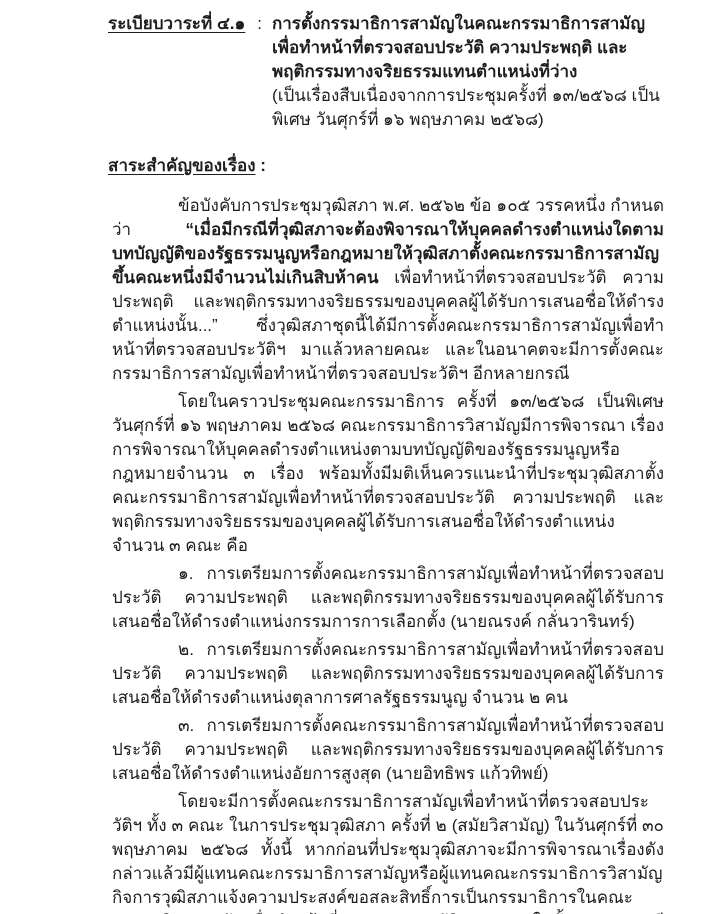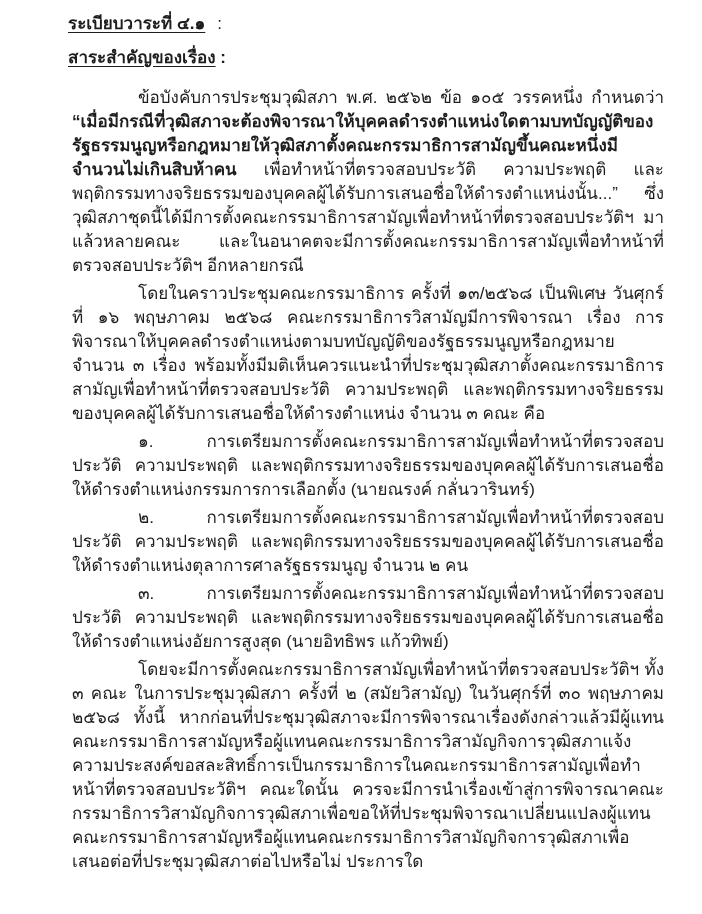--- a/index.html
+++ b/index.html
@@ -5,21 +5,21 @@
   html, body {
     margin: 0;
     padding: 0;
     background: #ffffff;
   }
   .page {
     position: relative;
     width: 702px;
     height: 914px;
     box-sizing: border-box;
-    padding: 12px 34px 0 68px;
+    padding: 12px 34px 0 108px;
     background: #ffffff;
     color: #1d1d1d;
     font-family: "Liberation Sans", "DejaVu Sans", sans-serif;
     font-size: 17px;
     line-height: 24px;
     overflow: hidden;
   }
   .agenda {
     display: flex;
     align-items: flex-start;
@@ -36,21 +36,21 @@
   .agenda-title {
     flex: 1;
   }
   .agenda-title-text {
     font-weight: bold;
   }
   .agenda-title-note {
     font-weight: normal;
   }
   .section-heading {
-    margin-top: 10px;
+    margin-top: 22px;
     font-weight: bold;
   }
   .section-heading .u {
     text-decoration: underline;
     text-underline-offset: 3px;
   }
   .doc-body {
     margin-top: 16px;
   }
   .para {
@@ -63,20 +63,24 @@
   }
 </style>
 </head>
 <body>
 
 <div class="page">
 
   <div class="agenda">
     <span class="agenda-label">ระเบียบวาระที่ ๔.๑</span>
     <span class="agenda-colon">:</span>
+    <div class="agenda-title">
+      <div class="agenda-title-text">การตั้งกรรมาธิการสามัญในคณะกรรมาธิการสามัญเพื่อทำหน้าที่ตรวจสอบประวัติ ความประพฤติ และพฤติกรรมทางจริยธรรมแทนตำแหน่งที่ว่าง</div>
+      <div class="agenda-title-note">(เป็นเรื่องสืบเนื่องจากการประชุมครั้งที่ ๑๓/๒๕๖๘ เป็นพิเศษ วันศุกร์ที่ ๑๖ พฤษภาคม ๒๕๖๘)</div>
+    </div>
   </div>
 
   <div class="section-heading">
     <span class="u">สาระสำคัญของเรื่อง</span><span> :</span>
   </div>
 
   <div class="doc-body" id="doc-body">
       <p class="para"><span>ข้อบังคับการประชุมวุฒิสภา พ.ศ. ๒๕๖๒ ข้อ ๑๐๕ วรรคหนึ่ง กำหนดว่า </span><span class="bold">“เมื่อมีกรณีที่วุฒิสภาจะต้องพิจารณาให้บุคคลดำรงตำแหน่งใดตามบทบัญญัติของรัฐธรรมนูญหรือกฎหมายให้วุฒิสภาตั้งคณะกรรมาธิการสามัญขึ้นคณะหนึ่งมีจำนวนไม่เกินสิบห้าคน</span><span> เพื่อทำหน้าที่ตรวจสอบประวัติ ความประพฤติ และพฤติกรรมทางจริยธรรมของบุคคลผู้ได้รับการเสนอชื่อให้ดำรงตำแหน่งนั้น...” ซึ่งวุฒิสภาชุดนี้ได้มีการตั้งคณะกรรมาธิการสามัญเพื่อทำหน้าที่ตรวจสอบประวัติฯ มาแล้วหลายคณะ และในอนาคตจะมีการตั้งคณะกรรมาธิการสามัญเพื่อทำหน้าที่ตรวจสอบประวัติฯ อีกหลายกรณี</span></p>
       <p class="para"><span>โดยในคราวประชุมคณะกรรมาธิการ ครั้งที่ ๑๓/๒๕๖๘ เป็นพิเศษ วันศุกร์ที่ ๑๖ พฤษภาคม ๒๕๖๘ คณะกรรมาธิการวิสามัญมีการพิจารณา เรื่อง การพิจารณาให้บุคคลดำรงตำแหน่งตามบทบัญญัติของรัฐธรรมนูญหรือกฎหมายจำนวน ๓ เรื่อง พร้อมทั้งมีมติเห็นควรแนะนำที่ประชุมวุฒิสภาตั้งคณะกรรมาธิการสามัญเพื่อทำหน้าที่ตรวจสอบประวัติ ความประพฤติ และพฤติกรรมทางจริยธรรมของบุคคลผู้ได้รับการเสนอชื่อให้ดำรงตำแหน่ง จำนวน ๓ คณะ คือ</span></p>
       <p class="para"><span>๑. การเตรียมการตั้งคณะกรรมาธิการสามัญเพื่อทำหน้าที่ตรวจสอบประวัติ ความประพฤติ และพฤติกรรมทางจริยธรรมของบุคคลผู้ได้รับการเสนอชื่อให้ดำรงตำแหน่งกรรมการการเลือกตั้ง (นายณรงค์ กลั่นวารินทร์)</span></p>

